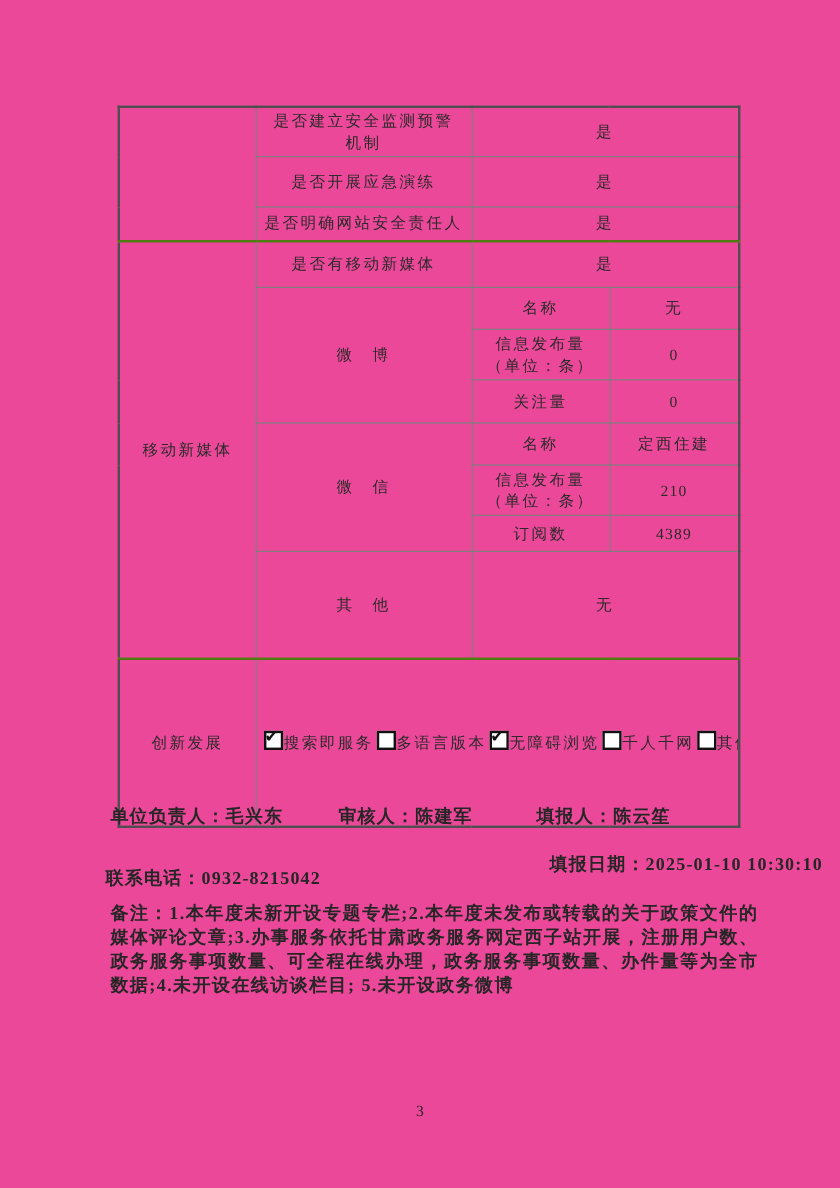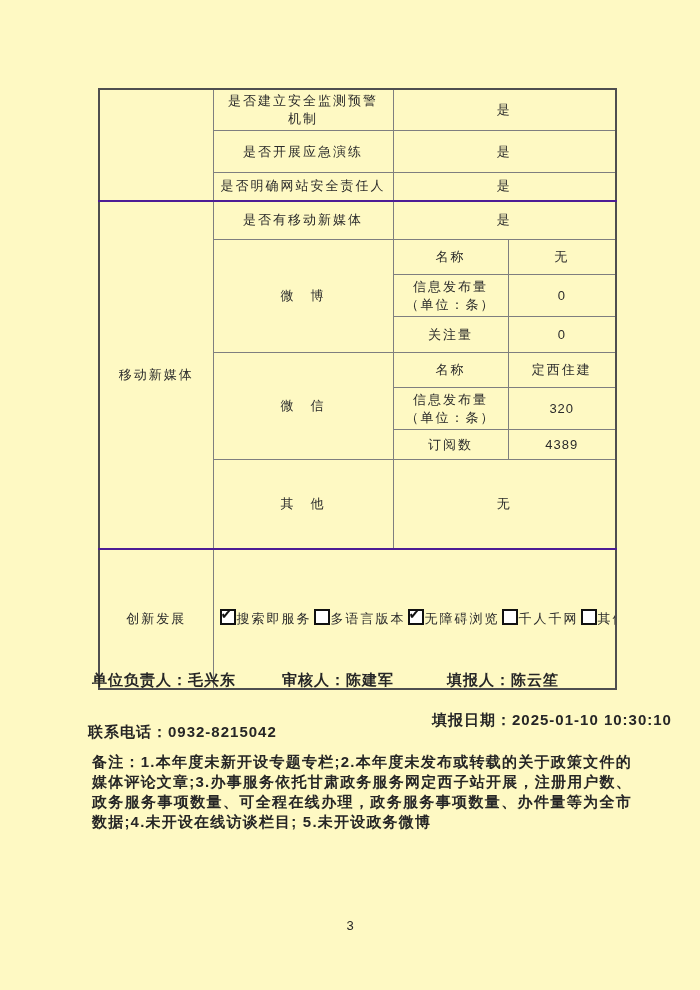--- a/index.html
+++ b/index.html
@@ -1,39 +1,39 @@
 <!DOCTYPE html>
 <html><head>
 <meta charset="utf-8">
 <style>
   html,body{margin:0;padding:0;background:#ffffff;}
   .page{
     position:relative;
     width:700px;height:990px;
-    background:#fef9c3;
-    font-family:Liberation Sans, sans-serif;
+    background:#ec4899;
+    font-family:Liberation Serif, serif;
     color:#262626;
     overflow:hidden;
   }
   
   .report-table{
     position:absolute;left:98px;top:88px;
     border-collapse:collapse;table-layout:fixed;
     width:517px;
     border:2px solid #4f4f4f;
     font-size:13px;letter-spacing:2px;
   }
   .report-table td{
     border:1px solid #7f7f7f;
     text-align:center;vertical-align:middle;
     padding:2px 4px;
     color:#2b2b2b;
     overflow:hidden;
   }
-  tr.section-start td{border-top:2px solid #4c1d95;}
+  tr.section-start td{border-top:2px solid #4d7c0f;}
   .pre{white-space:pre-line;}
   .num{letter-spacing:1px;}
   
   .r-h39{height:39px;} .r-h27{height:42px;} .r-h28{height:28px;padding-left:33px;}
   .r-h35{height:35px;} .r-h42{height:42px;} .r-h36{height:36px;}
   .r-h30{height:30px;} .r-h75{height:89px;} .r-h118{height:140px;}
   
   .opts{letter-spacing:2px;white-space:nowrap;}
   .opt{white-space:nowrap;}
   .cb{
@@ -112,21 +112,21 @@
       <td class="num">0</td>
     </tr>
     <tr class="r-h35">
       <td rowspan="3">微　信</td>
       <td>名称</td>
       <td>定西住建</td>
     </tr>
     <tr class="r-h42">
       <td class="pre">信息发布量
 （单位：条）</td>
-      <td class="num">320</td>
+      <td class="num">210</td>
     </tr>
     <tr class="r-h30">
       <td>订阅数</td>
       <td class="num">4389</td>
     </tr>
     <tr class="r-h75">
       <td>其　他</td>
       <td colspan="2">无</td>
     </tr>
 
@@ -137,19 +137,19 @@
       </td>
     </tr>
   </tbody>
     </table>
 
   <span class="f-abs" style="left:92px;top:671px;"><span>单位负责人：</span><span>毛兴东</span></span>
   <span class="f-abs" style="left:282px;top:671px;"><span>审核人：</span><span>陈建军</span></span>
   <span class="f-abs" style="left:447px;top:671px;"><span>填报人：</span><span>陈云笙</span></span>
 
   <span class="f-abs" style="left:88px;top:711px;margin-top:12px;"><span>联系电话：</span><span class="num">0932-8215042</span></span>
-  <span class="f-abs" style="left:432px;top:711px;"><span>填报日期：</span><span class="num">2025-01-10  10:30:10</span></span>
+  <span class="f-abs" style="left:458px;top:711px;"><span>填报日期：</span><span class="num">2025-01-10  10:30:10</span></span>
 
   <div class="remarks">备注：1.本年度未新开设专题专栏;2.本年度未发布或转载的关于政策文件的媒体评论文章;3.办事服务依托甘肃政务服务网定西子站开展，注册用户数、政务服务事项数量、可全程在线办理，政务服务事项数量、办件量等为全市数据;4.未开设在线访谈栏目; 5.未开设政务微博</div>
 
   <div class="page-number">3</div>
 
 </div>
 
 </body></html>

